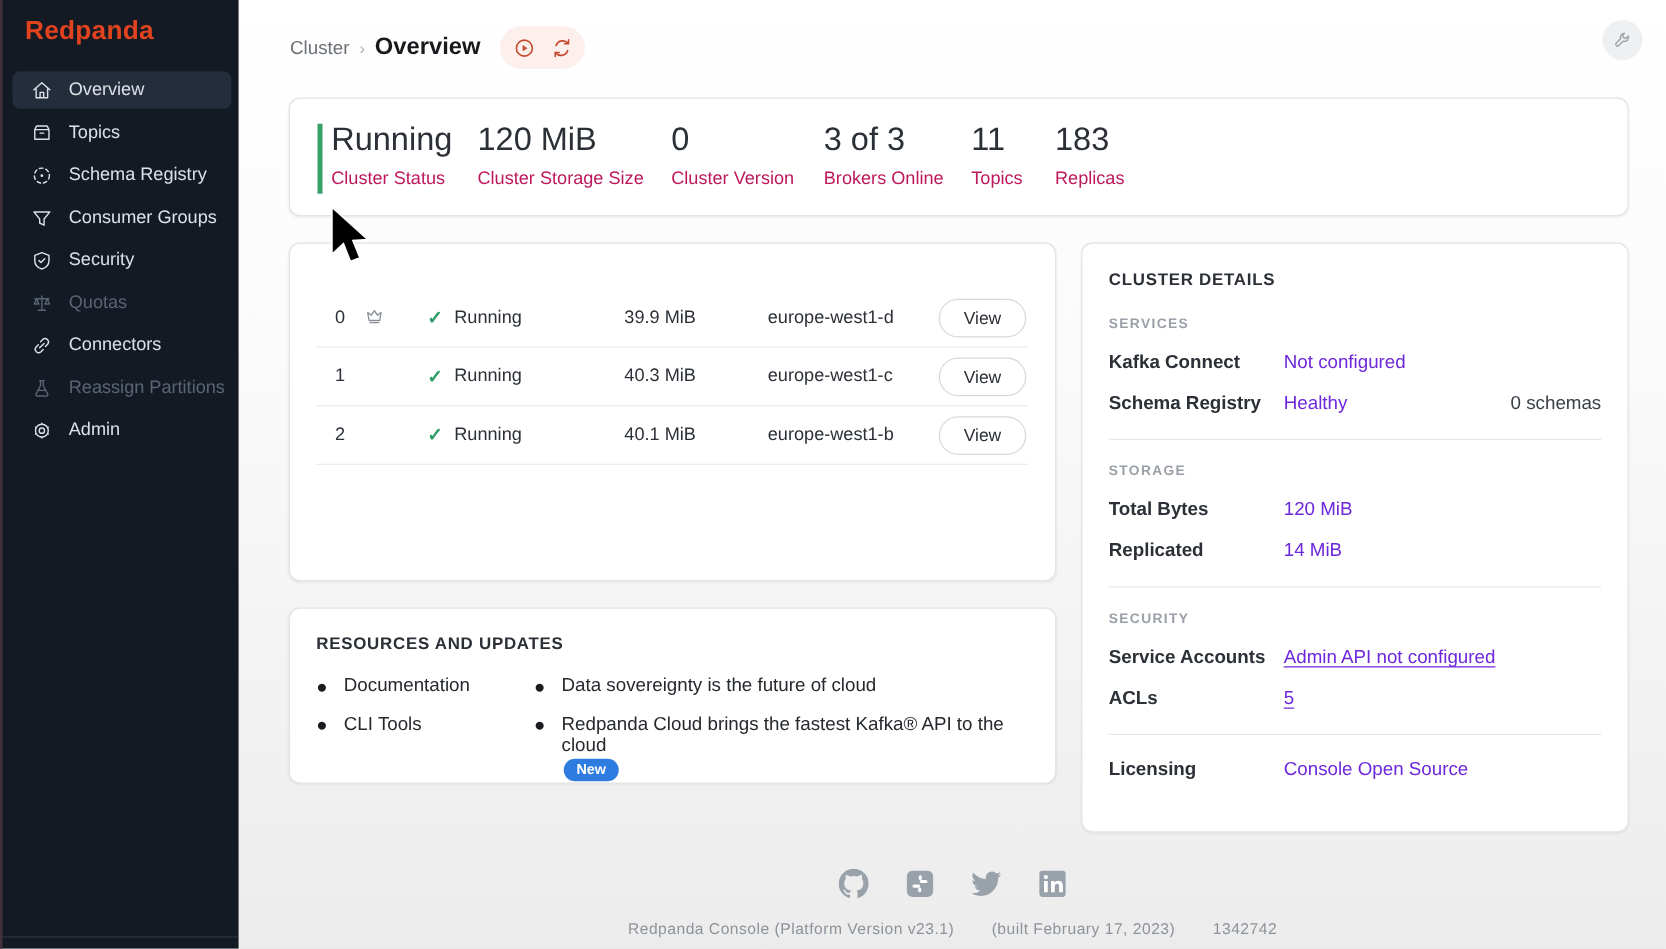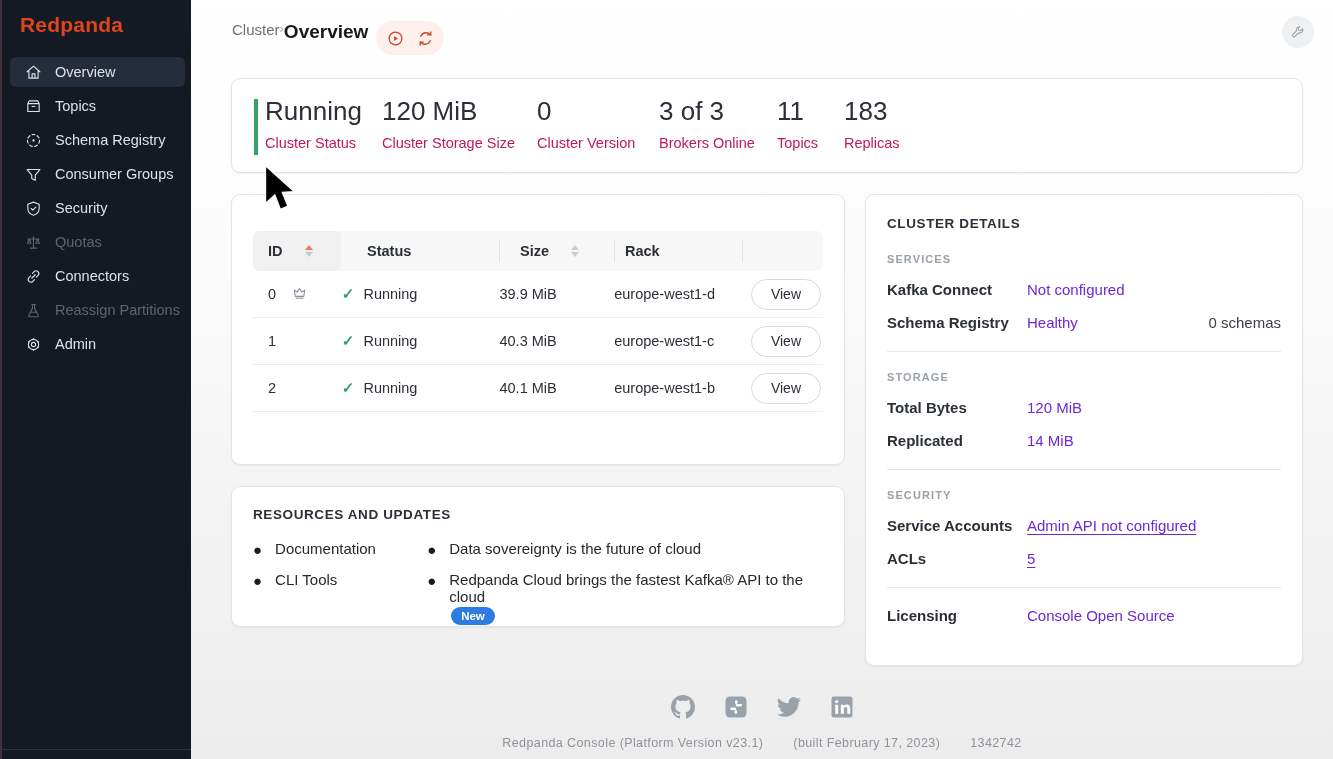--- a/index.html
+++ b/index.html
@@ -20,21 +20,21 @@
     stroke-width:1.6; stroke-linecap:round; stroke-linejoin:round; }
   .nav-item.active { background:#242d3b; }
   .nav-item.disabled { color:#5b6472; cursor:default; }
   .sidebar-divider { position:absolute; left:0; bottom:9px; width:100%; height:1px; background:#2a3340; }
 
   
   .main { position:absolute; left:191px; top:0; width:1142px; height:759px;
     background:linear-gradient(180deg,#ffffff 0%,#fbfbfb 35%,#ececec 100%); }
 
   
-  .crumbs { position:absolute; left:41px; top:21px; display:flex; align-items:flex-start; }
+  .crumbs { position:absolute; left:41px; top:21px; display:flex; align-items:center; gap:8px; }
   .crumb-parent { font-size:15px; color:#6b7077; cursor:pointer; }
   .crumb-sep { color:#a6aab1; font-size:13px; }
   .crumb-current { font-size:19px; font-weight:bold; color:#17191c; }
   .crumb-actions { display:flex; align-items:center; gap:4px; margin-left:8px;
     background:#fdf0ec; border-radius:18px; padding:4px 6px; }
   .icon-btn { width:26px; height:26px; border:none; background:transparent; border-radius:50%;
     display:flex; align-items:center; justify-content:center; cursor:pointer; }
   .icon-btn svg { width:17px; height:17px; }
   .wrench-btn { position:absolute; right:19px; top:16px; width:32px; height:32px; border:none;
     border-radius:50%; background:#eef0f1; display:flex; align-items:center; justify-content:center;
@@ -271,45 +271,20 @@
         <div class="stat-label">Topics</div>
       </div>
       <div class="stat" style="left:612px;">
         <div class="stat-value">183</div>
         <div class="stat-label">Replicas</div>
       </div>
     </section>
 
     <section class="card broker-card">
       <div class="table">
-        <div class="thead">
-          <div class="th th-id">
-            <span>ID</span>
-            <span class="sort">
-                <span class="caret-up"></span>
-                <span class="caret-down"></span>
-              </span>
-          </div>
-          <div class="th th-status" style="padding-left:26px;">
-            <span>Status</span>
-          </div>
-          <div class="th-sep"></div>
-          <div class="th th-size" style="padding-left:20px;">
-            <span>Size</span>
-            <span class="sort gray">
-                <span class="caret-up"></span>
-                <span class="caret-down"></span>
-              </span>
-          </div>
-          <div class="th-sep"></div>
-          <div class="th th-rack">
-            <span>Rack</span>
-          </div>
-          <div class="th-sep"></div>
-        </div>
 
         <div class="tr">
           <div class="td-id">0</div>
           <div class="td-crown">
             <svg viewBox="0 0 24 24">
                 <path d="M4.5 8.5 L8.5 11.5 L12 6.5 L15.5 11.5 L19.5 8.5 L18 17.5 H6 Z"></path>
                 <path d="M6.5 20 H17.5"></path>
               </svg>
           </div>
           <div class="td-status">

